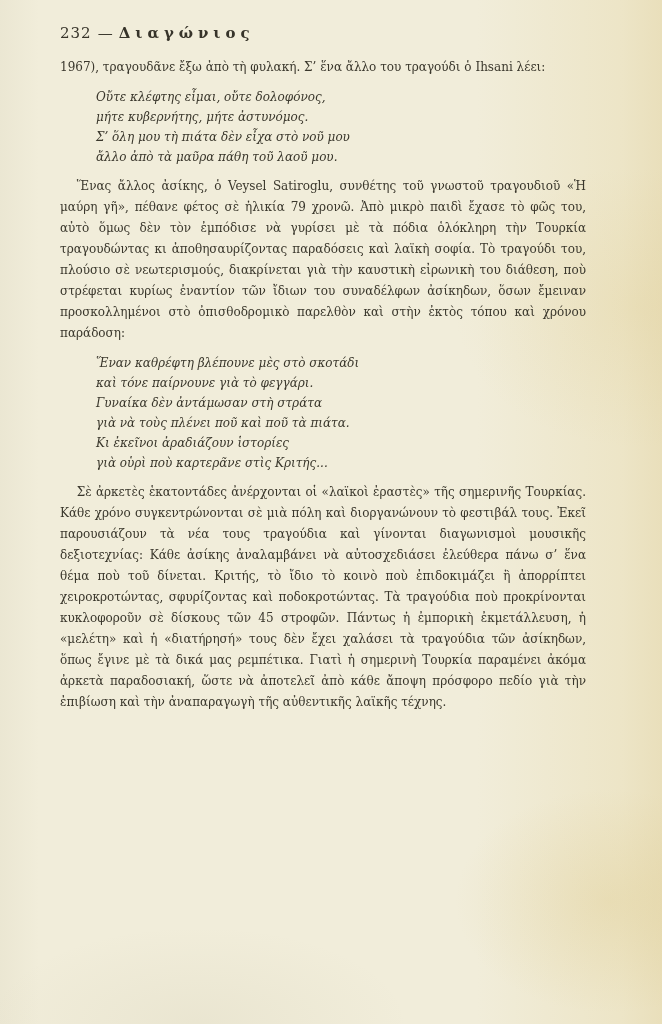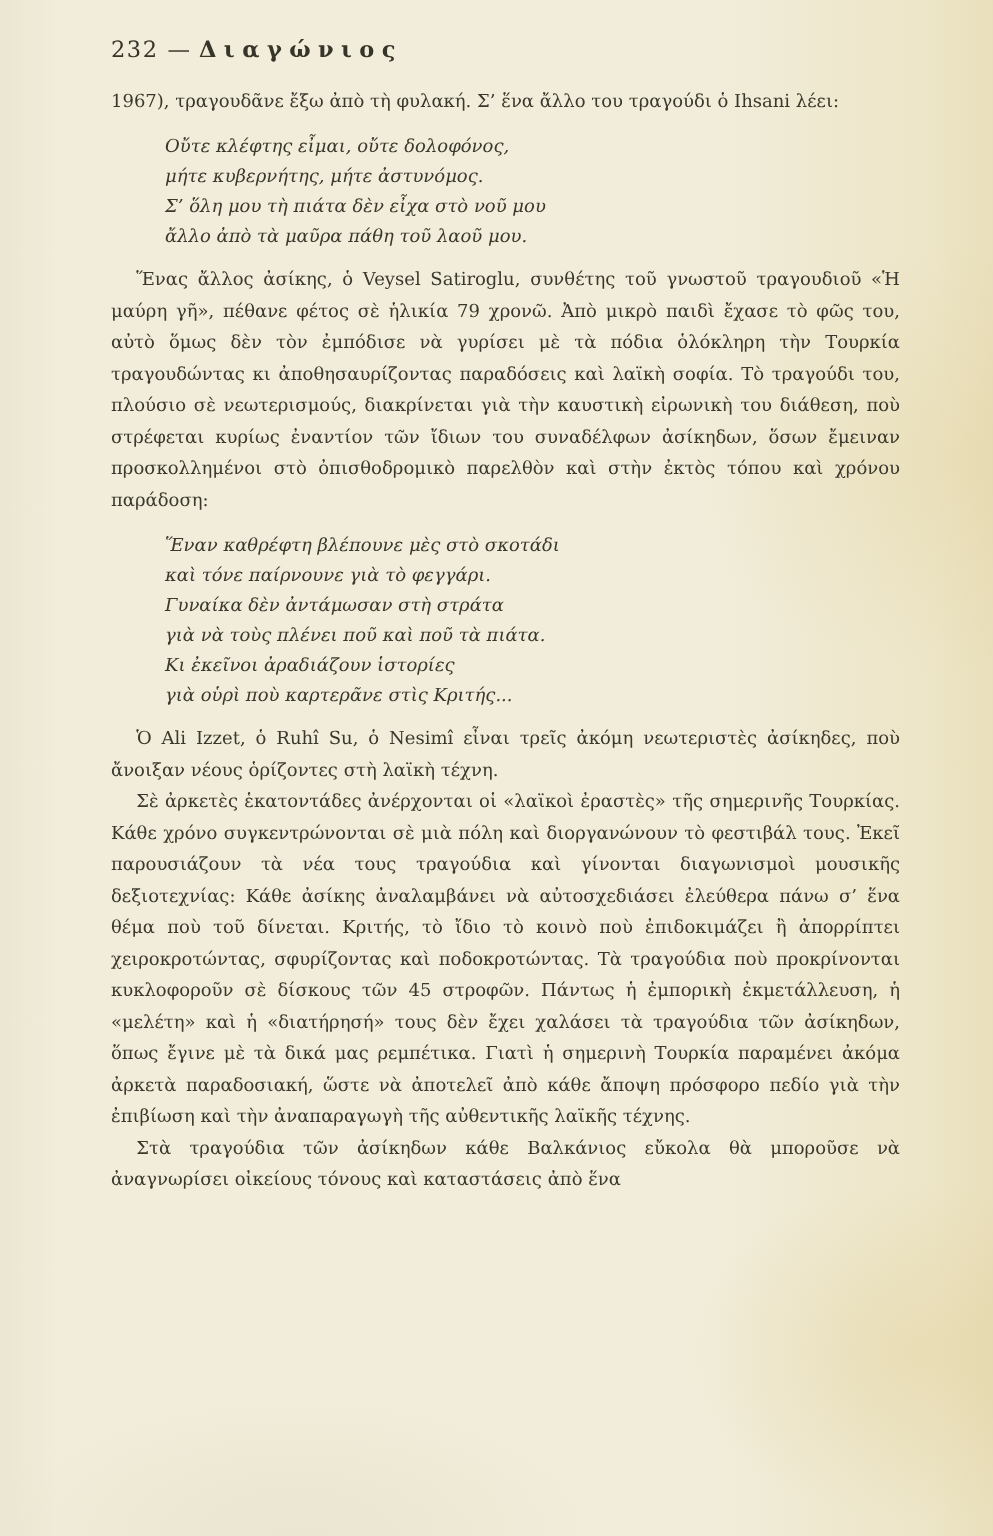--- a/index.html
+++ b/index.html
@@ -18,21 +18,21 @@
       linear-gradient(90deg, rgba(120,110,70,0.05) 0%, rgba(120,110,70,0) 6%),
       linear-gradient(90deg, rgba(222,200,130,0) 72%, rgba(222,200,130,0.22) 94%, rgba(215,190,115,0.30) 100%),
       radial-gradient(220px 160px at 92% 88%, rgba(216,192,120,0.25), rgba(216,192,120,0) 70%),
       radial-gradient(260px 200px at 96% 30%, rgba(218,196,128,0.18), rgba(218,196,128,0) 70%),
       radial-gradient(300px 140px at 30% 100%, rgba(150,140,100,0.08), rgba(150,140,100,0) 70%);
     color: #3a372c;
     font-family: "DejaVu Serif", "Liberation Serif", serif;
   }
   .content {
     position: absolute;
-    left: 74px;
+    left: 60px;
     top: 24px;
     width: 526px;
   }
   .running-head {
     font-size: 15px;
     line-height: 18px;
     margin-bottom: 15px;
     color: #37342a;
     white-space: nowrap;
   }
@@ -74,19 +74,17 @@
 μήτε κυβερνήτης, μήτε ἀστυνόμος.
 Σ’ ὅλη μου τὴ πιάτα δὲν εἶχα στὸ νοῦ μου
 ἄλλο ἀπὸ τὰ μαῦρα πάθη τοῦ λαοῦ μου.</div>
         <p class="paragraph indent">Ἕνας ἄλλος ἀσίκης, ὁ Veysel Satiroglu, συνθέτης τοῦ γνωστοῦ τραγουδιοῦ «Ἡ μαύρη γῆ», πέθανε φέτος σὲ ἡλικία 79 χρονῶ. Ἀπὸ μικρὸ παιδὶ ἔχασε τὸ φῶς του, αὐτὸ ὅμως δὲν τὸν ἐμπόδισε νὰ γυρίσει μὲ τὰ πόδια ὁλόκληρη τὴν Τουρκία τραγουδώντας κι ἀποθησαυρίζοντας παραδόσεις καὶ λαϊκὴ σοφία. Τὸ τραγούδι του, πλούσιο σὲ νεωτερισμούς, διακρίνεται γιὰ τὴν καυστικὴ εἰρωνικὴ του διάθεση, ποὺ στρέφεται κυρίως ἐναντίον τῶν ἴδιων του συναδέλφων ἀσίκηδων, ὅσων ἔμειναν προσκολλημένοι στὸ ὀπισθοδρομικὸ παρελθὸν καὶ στὴν ἐκτὸς τόπου καὶ χρόνου παράδοση:</p>
         <div class="verse">Ἕναν καθρέφτη βλέπουνε μὲς στὸ σκοτάδι
 καὶ τόνε παίρνουνε γιὰ τὸ φεγγάρι.
 Γυναίκα δὲν ἀντάμωσαν στὴ στράτα
 γιὰ νὰ τοὺς πλένει ποῦ καὶ ποῦ τὰ πιάτα.
 Κι ἐκεῖνοι ἀραδιάζουν ἱστορίες
 γιὰ οὑρὶ ποὺ καρτερᾶνε στὶς Κριτής...</div>
-        <p class="paragraph indent">Ὁ Ali Izzet, ὁ Ruhî Su, ὁ Nesimî εἶναι τρεῖς ἀκόμη νεωτεριστὲς ἀσίκηδες, ποὺ ἄνοιξαν νέους ὁρίζοντες στὴ λαϊκὴ τέχνη.</p>
         <p class="paragraph indent">Σὲ ἀρκετὲς ἑκατοντάδες ἀνέρχονται οἱ «λαϊκοὶ ἐραστὲς» τῆς σημερινῆς Τουρκίας. Κάθε χρόνο συγκεντρώνονται σὲ μιὰ πόλη καὶ διοργανώνουν τὸ φεστιβάλ τους. Ἐκεῖ παρουσιάζουν τὰ νέα τους τραγούδια καὶ γίνονται διαγωνισμοὶ μουσικῆς δεξιοτεχνίας: Κάθε ἀσίκης ἀναλαμβάνει νὰ αὐτοσχεδιάσει ἐλεύθερα πάνω σ’ ἕνα θέμα ποὺ τοῦ δίνεται. Κριτής, τὸ ἴδιο τὸ κοινὸ ποὺ ἐπιδοκιμάζει ἢ ἀπορρίπτει χειροκροτώντας, σφυρίζοντας καὶ ποδοκροτώντας. Τὰ τραγούδια ποὺ προκρίνονται κυκλοφοροῦν σὲ δίσκους τῶν 45 στροφῶν. Πάντως ἡ ἐμπορικὴ ἐκμετάλλευση, ἡ «μελέτη» καὶ ἡ «διατήρησή» τους δὲν ἔχει χαλάσει τὰ τραγούδια τῶν ἀσίκηδων, ὅπως ἔγινε μὲ τὰ δικά μας ρεμπέτικα. Γιατὶ ἡ σημερινὴ Τουρκία παραμένει ἀκόμα ἀρκετὰ παραδοσιακή, ὥστε νὰ ἀποτελεῖ ἀπὸ κάθε ἄποψη πρόσφορο πεδίο γιὰ τὴν ἐπιβίωση καὶ τὴν ἀναπαραγωγὴ τῆς αὐθεντικῆς λαϊκῆς τέχνης.</p>
-        <p class="paragraph indent">Στὰ τραγούδια τῶν ἀσίκηδων κάθε Βαλκάνιος εὔκολα θὰ μποροῦσε νὰ ἀναγνωρίσει οἰκείους τόνους καὶ καταστάσεις ἀπὸ ἕνα</p>
       </div>
 
   </div>
 </div>
 
 </body></html>

